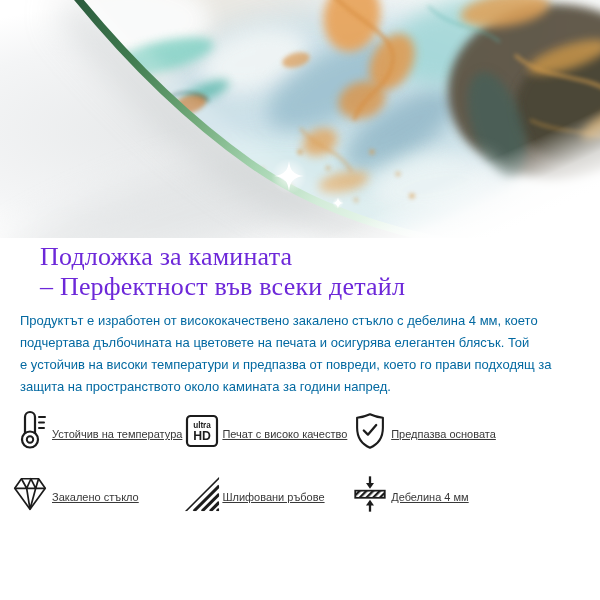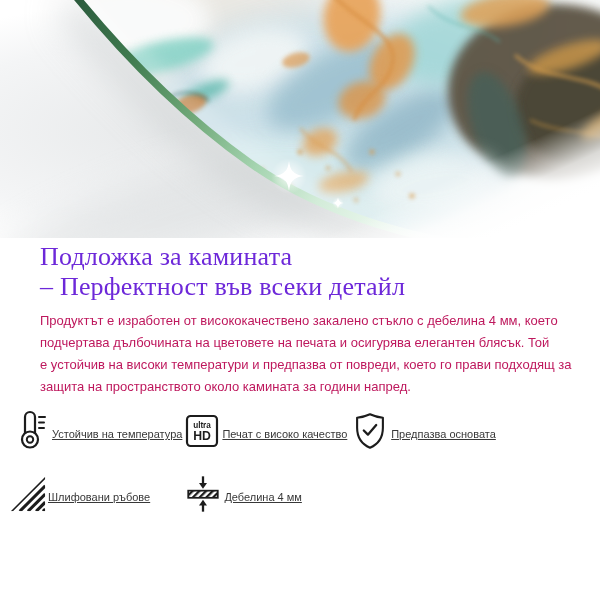--- a/index.html
+++ b/index.html
@@ -19,24 +19,24 @@
     margin: 4px 38px 0 40px;
     font-family: "Liberation Serif", "DejaVu Serif", serif;
     font-weight: 400;
     font-size: 26px;
     line-height: 30px;
     color: #6d28d9;
     letter-spacing: 0.2px;
   }
   .title div { white-space: nowrap; }
   .intro {
-    margin: 8px 30px 0 40px;
+    margin: 8px 30px 0 20px;
     font-size: 13px;
     line-height: 22px;
-    color: #be185d;
+    color: #0369a1;
   }
   .intro div { white-space: nowrap; }
   .features {
     margin: 10px 0 0 8px;
     width: 508px;
     display: grid;
     grid-template-columns: repeat(3, 1fr);
     row-gap: 17px;
   }
   .feature { display: flex; flex-direction: row; align-items: center; }
@@ -212,20 +212,29 @@
       <div class="feature">
         <div class="icon-box">
           <svg width="42" height="42" viewBox="0 0 44 44">
             <path class="icon-stroke" stroke-width="2.2" stroke-linejoin="round" d="M22,4.5 C26.5,6.6 31,7.7 35.5,8.1 L35.5,18.5 C35.5,28.6 30.2,35.9 22,39.5 C13.8,35.9 8.5,28.6 8.5,18.5 L8.5,8.1 C13,7.7 17.5,6.6 22,4.5 Z"></path>
             <path class="icon-stroke" stroke-width="2.4" stroke-linecap="round" stroke-linejoin="round" d="M15.5,21.5 L19.8,25.8 L28.5,15.8"></path>
           </svg>
         </div>
         <span class="feature-label">Предпазва основата</span>
       </div>
 
+      <div class="feature">
+        <div class="icon-box">
+          <svg width="44" height="40" viewBox="0 0 46 42">
+            <path class="icon-stroke" stroke-width="1.8" stroke-linejoin="round" d="M7,15 L14,5 L32,5 L39,15 L23,37 Z"></path>
+            <path class="icon-stroke" stroke-width="1.8" stroke-linejoin="round" d="M7,15 L39,15 M14,5 L19.5,15 L24,5 L29,15 L32,5 M19.5,15 L23,37 M29,15 L23,37"></path>
+          </svg>
+        </div>
+        <span class="feature-label">Закалено стъкло</span>
+      </div>
 
       <div class="feature">
         <div class="icon-box">
           <svg width="40" height="40" viewBox="0 0 44 44">
             <defs>
               <clipPath id="triClip">
                   <path d="M3,41 L41,3 L41,41 Z"></path>
                 </clipPath>
             </defs>
             <g clip-path="url(#triClip)" stroke="#1c1c1c" stroke-width="3.4">

